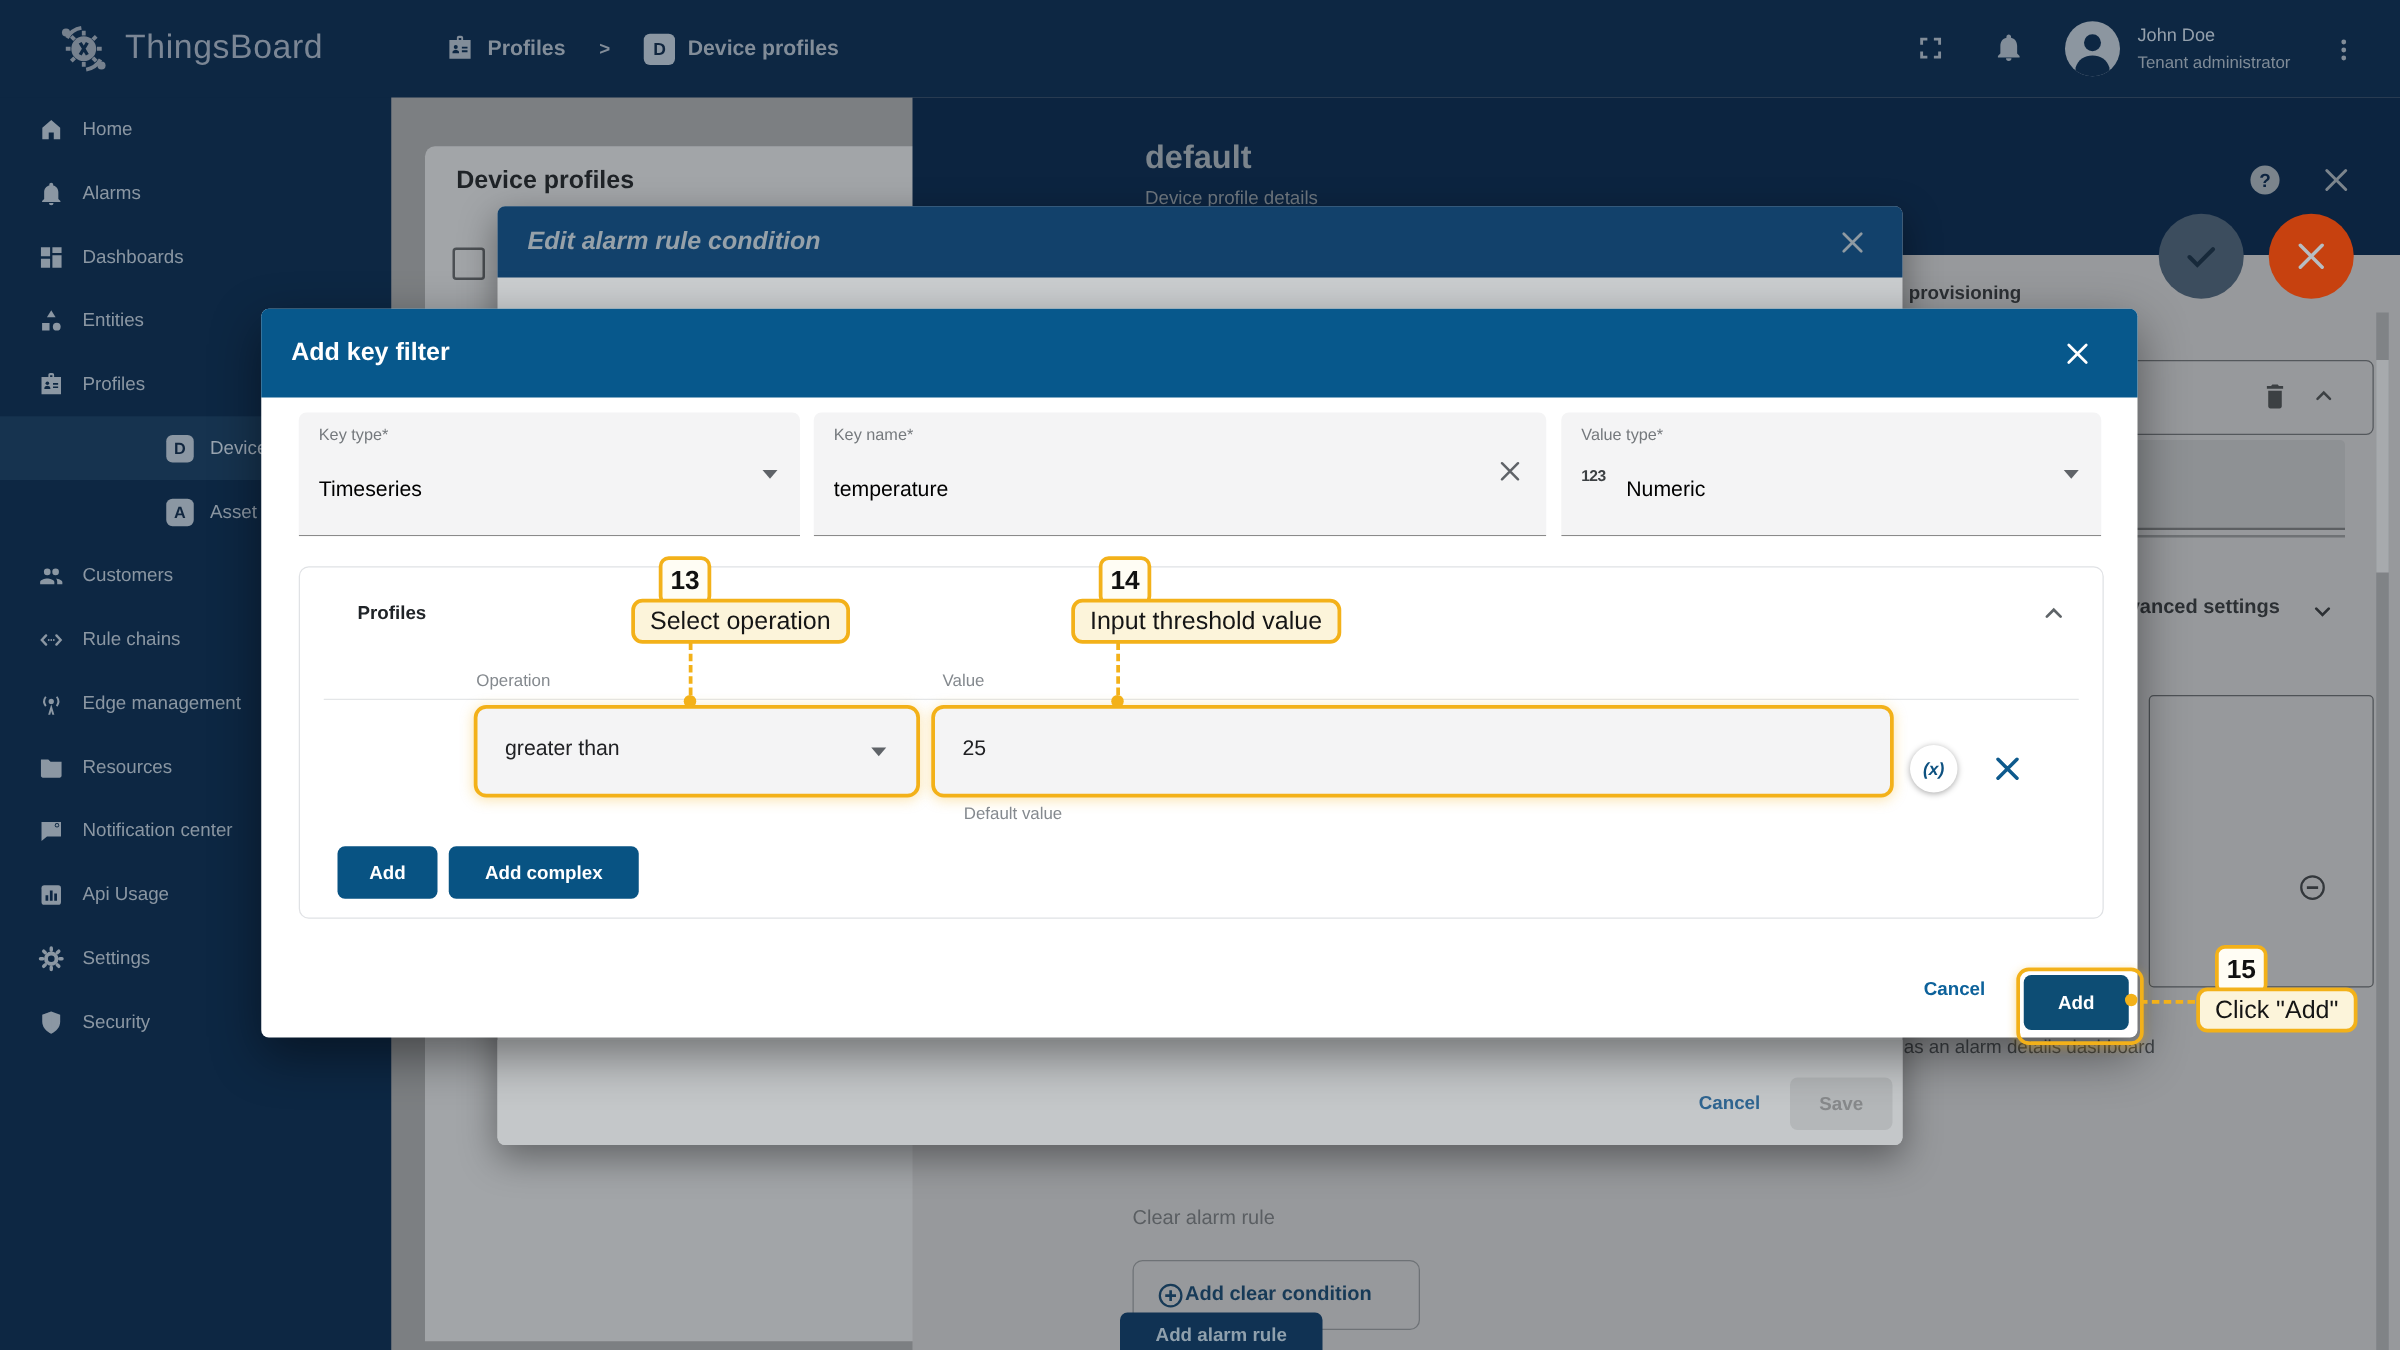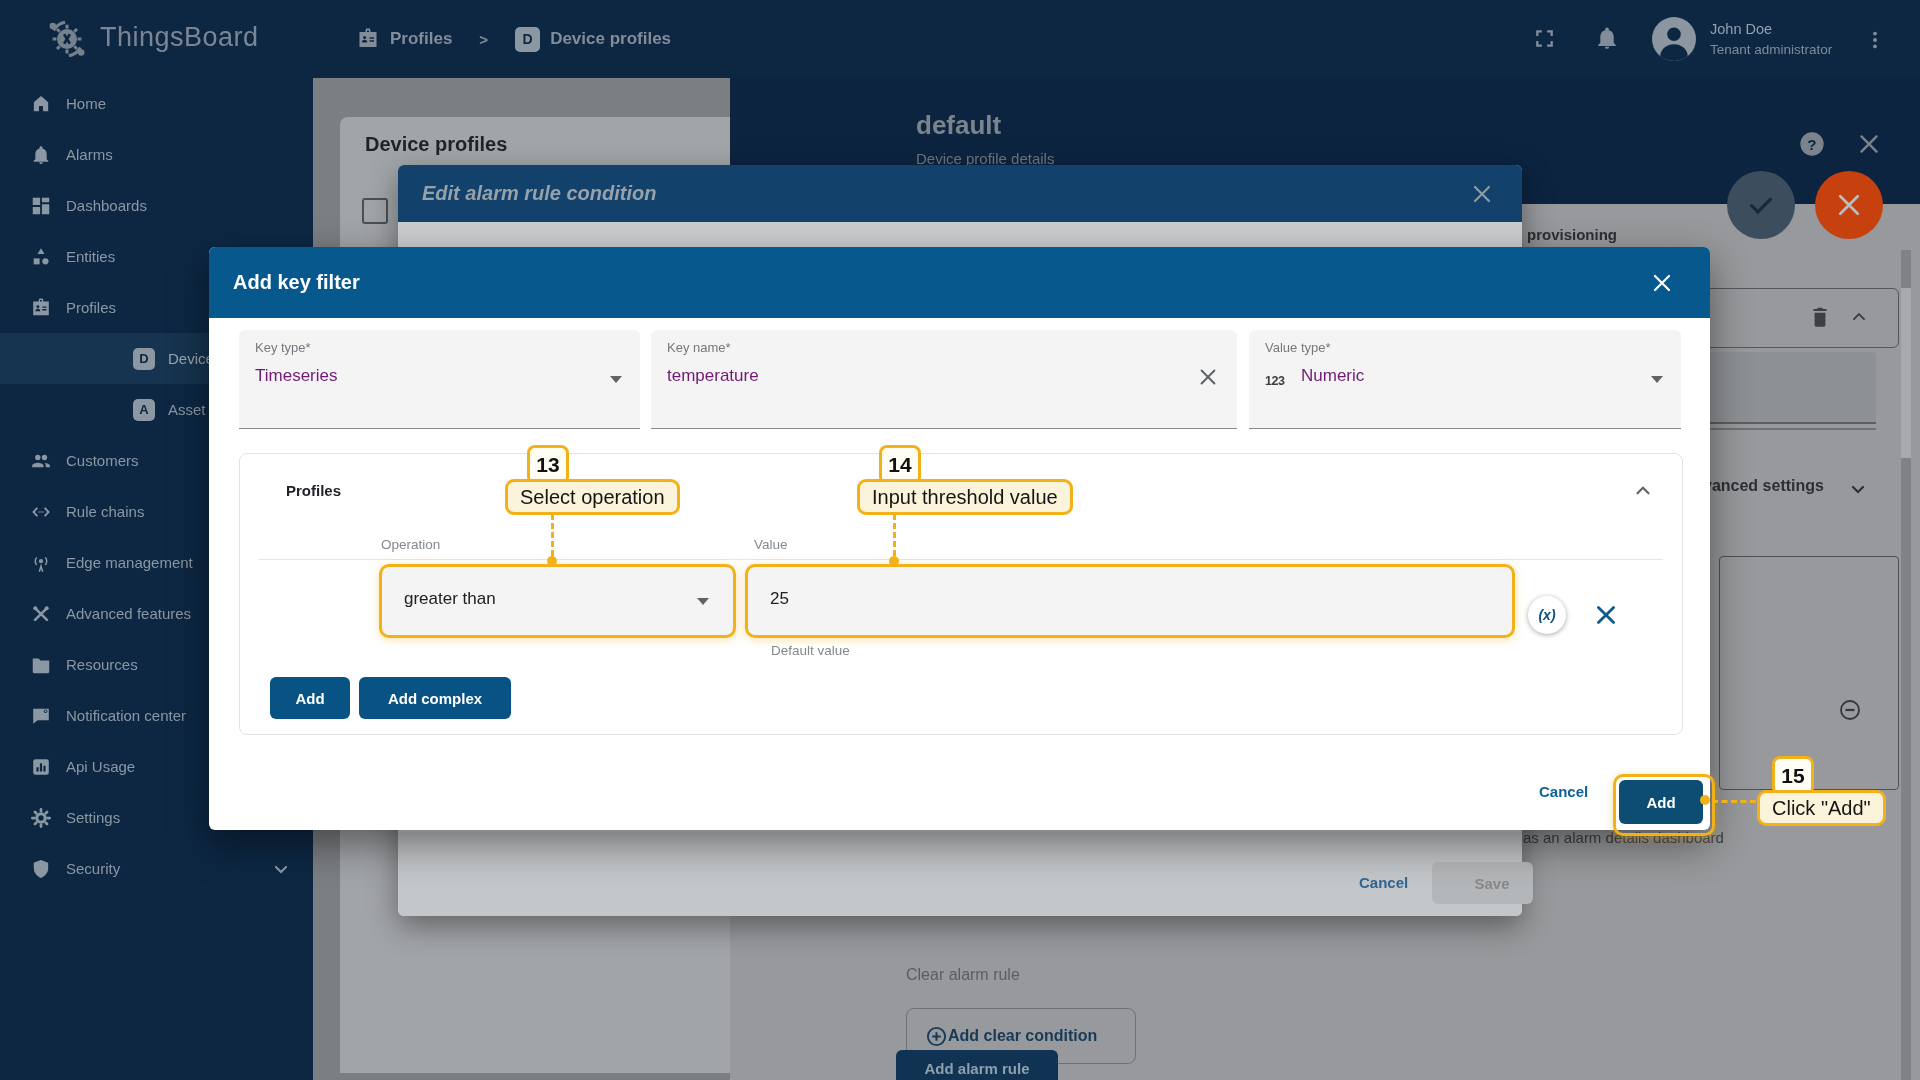--- a/index.html
+++ b/index.html
@@ -53,21 +53,21 @@
   .d1-footer-btn{position:absolute;font-size:15px;font-weight:bold;}
   .save-btn{background:#b4b7b9;color:#87898b;border-radius:6px;display:flex;align-items:center;justify-content:center;}
   
   .modal{left:209px;top:247px;width:1501px;height:583px;background:#fff;border-radius:6px;
     box-shadow:0 14px 40px rgba(0,0,0,.45);z-index:20;}
   .m-header{position:absolute;left:0;top:0;width:100%;height:71px;background:var(--modal-blue);
     border-radius:6px 6px 0 0;display:flex;align-items:center;}
   .m-title{margin-left:24px;font-size:20px;font-weight:bold;color:#fff;}
   .field{position:absolute;height:98px;background:var(--field);border-radius:6px 6px 0 0;border-bottom:1px solid #8a8a8a;}
   .f-label{position:absolute;left:16px;top:10px;font-size:13px;color:#75797d;}
-  .f-value{position:absolute;left:16px;top:36px;font-size:17px;color:#701a75;background:transparent;border:none;outline:none;
+  .f-value{position:absolute;left:16px;top:52px;font-size:17px;color:#000000;background:transparent;border:none;outline:none;
     font-family:"Liberation Sans",sans-serif;padding:0;}
   .caret{position:absolute;right:18px;top:46px;width:0;height:0;
     border-left:6px solid transparent;border-right:6px solid transparent;border-top:7px solid #5f6368;}
   .filters-card{position:absolute;left:30px;top:206px;width:1442px;height:280px;border:1px solid #e0e2e5;border-radius:8px;}
   .col-head{position:absolute;font-size:13.5px;color:#84898e;}
   .hl-field{position:absolute;height:74px;background:var(--field);border:3px solid var(--amber);border-radius:10px;
     box-shadow:0 2px 10px rgba(243,177,25,.35);box-sizing:border-box;}
   .hl-text{position:absolute;left:22px;top:22px;font-size:17px;color:#202124;background:transparent;border:none;outline:none;
     font-family:"Liberation Sans",sans-serif;padding:0;width:85%;}
   .xfn{position:absolute;width:38px;height:38px;border-radius:50%;background:#fff;
@@ -231,30 +231,20 @@
             <circle cx="12" cy="10" r="2.3"></circle>
             <path d="M12 12.5 9.3 21.5h1.8l.9-3.1.9 3.1h1.8z"></path>
             <path d="M6.6 14.6a7.6 7.6 0 0 1 0-9.2l1.3 1a6 6 0 0 0 0 7.2z"></path>
             <path d="M17.4 5.4a7.6 7.6 0 0 1 0 9.2l-1.3-1a6 6 0 0 0 0-7.2z"></path>
           </svg>
         </span>
       <span class="lbl">Edge management</span>
     </div>
     <div class="side-item">
       <span class="ic">
-          <svg width="22" height="22" viewBox="0 0 24 24" fill="none" stroke="currentColor" stroke-width="2.8" stroke-linecap="round">
-            <path d="M5.5 18.5 18.5 5.5M5.5 5.5l13 13"></path>
-            <circle cx="5.8" cy="5.8" r="2.2" fill="currentColor" stroke="none"></circle>
-            <circle cx="18.2" cy="5.8" r="2.2" fill="currentColor" stroke="none"></circle>
-          </svg>
-        </span>
-      <span class="lbl">Advanced features</span>
-    </div>
-    <div class="side-item">
-      <span class="ic">
           <svg width="22" height="22" viewBox="0 0 24 24" fill="currentColor">
             <path d="M3 5h6.4l2 2H21v12.3c0 .9-.8 1.7-1.7 1.7H4.7C3.8 21 3 20.2 3 19.3z"></path>
           </svg>
         </span>
       <span class="lbl">Resources</span>
     </div>
     <div class="side-item">
       <span class="ic">
           <svg width="22" height="22" viewBox="0 0 24 24" fill="currentColor">
             <path d="M3.5 4h17v12.5H8.3L3.5 20.5z"></path>
@@ -395,21 +385,21 @@
     <div class="d1-header">
       <span class="d1-title">Edit alarm rule condition</span>
       <span style="position:absolute;right:28px;color:#8f9aa2;">
         <svg class="xmark" width="24" height="24" viewBox="0 0 24 24">
             <path d="M5 5l14 14M19 5L5 19"></path>
           </svg>
       </span>
     </div>
     <div class="abs" style="left:0;top:667px;width:1124px;height:84px;background:#c4c7c9;border-radius:0 0 6px 6px;"></div>
     <span class="d1-footer-btn" style="left:961px;top:709px;color:#2f6591;">Cancel</span>
-    <div class="d1-footer-btn save-btn" style="left:1034px;top:697px;width:82px;height:42px;padding-left:19px;">Save</div>
+    <div class="d1-footer-btn save-btn" style="left:1034px;top:697px;width:82px;height:42px;">Save</div>
   </div>
 
   <div class="abs modal">
     <div class="m-header">
       <span class="m-title">Add key filter</span>
       <span style="position:absolute;right:36px;color:#fff;">
         <svg class="xmark" width="24" height="24" viewBox="0 0 24 24">
             <path d="M5 5l14 14M19 5L5 19"></path>
           </svg>
       </span>

